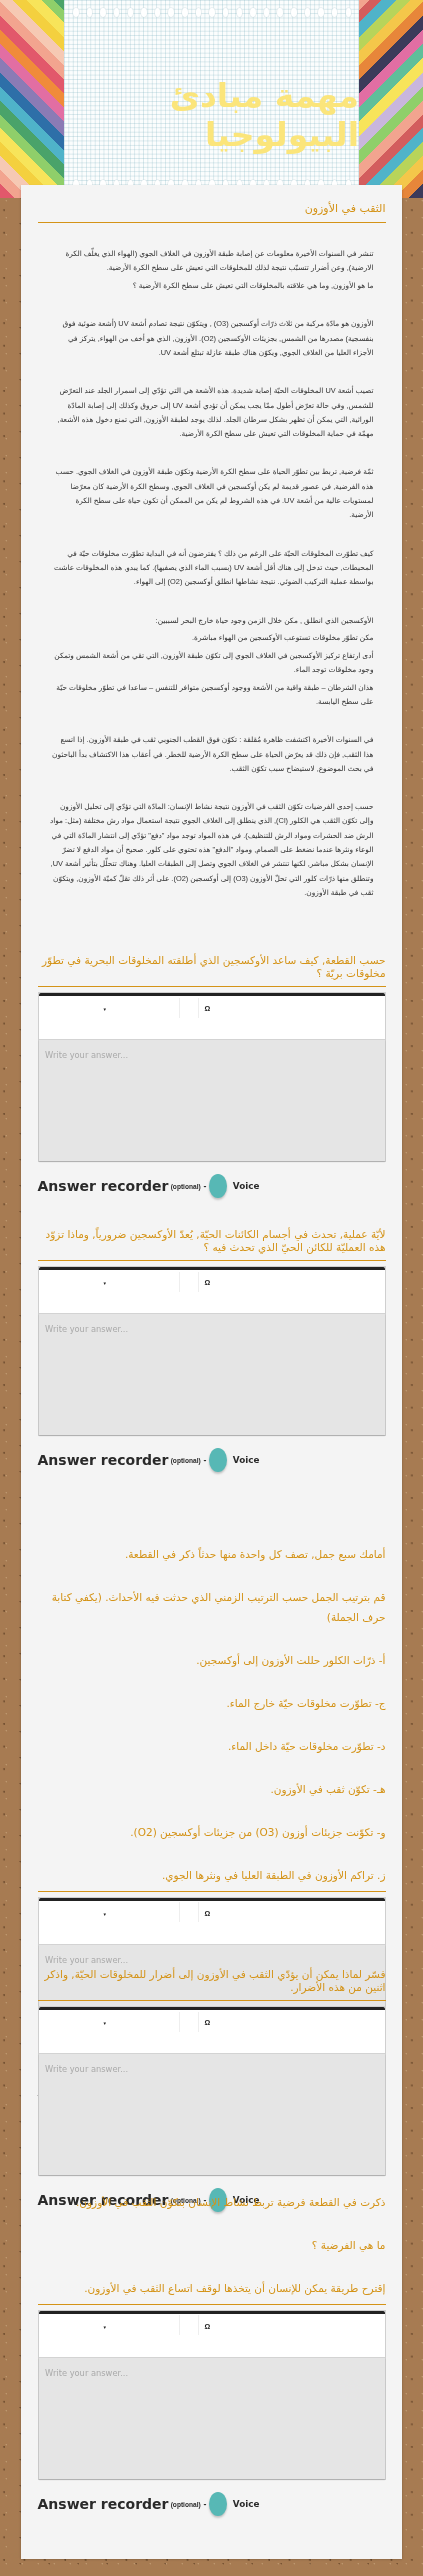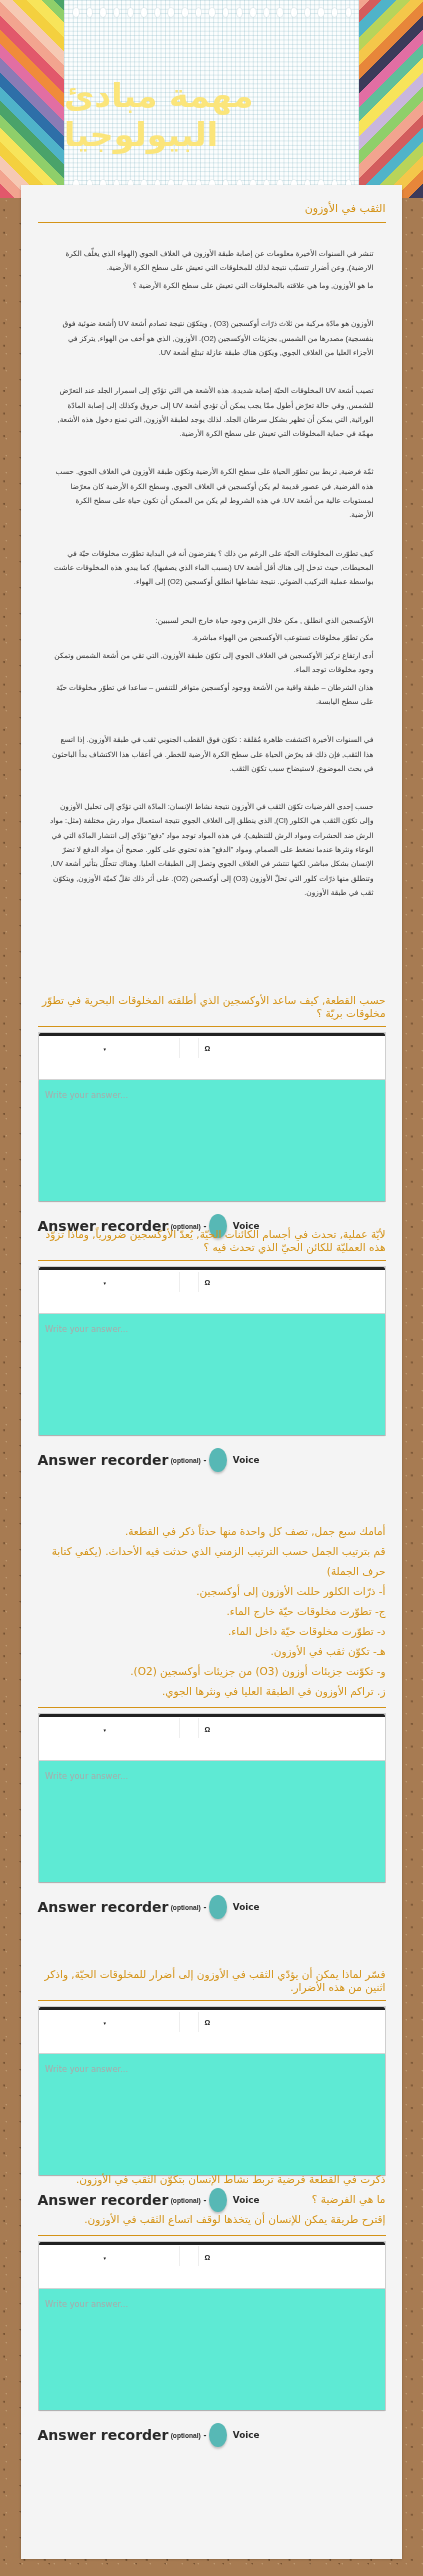--- a/index.html
+++ b/index.html
@@ -30,45 +30,45 @@
   .notebook{position:absolute;left:64px;top:0;width:295px;height:198px;
     background-color:#fbfdfd;
     background-image:
       linear-gradient(rgba(120,175,190,.28) 0.6px, transparent 0.6px),
       linear-gradient(90deg, rgba(120,175,190,.28) 0.6px, transparent 0.6px);
     background-size:4.4px 4.4px;
   }
   .holes{position:absolute;left:73px;width:278px;height:8.8px;display:flex;justify-content:space-between;}
   .holes span{width:5.5px;height:8.8px;border-radius:50%;background:#ffffff;box-shadow:0 0 0 0.6px rgba(200,215,220,.6);}
   .holes.top{top:8.3px;} .holes.bottom{top:180px;}
-  .app-title{position:absolute;left:64px;top:76px;width:295px;text-align:left;
+  .app-title{position:absolute;left:64px;top:76px;width:295px;text-align:right;
     font-size:33px;font-weight:bold;color:#fbe57b;direction:rtl;letter-spacing:0.6px;
     font-family:"DejaVu Sans", sans-serif;}
   
   .card{position:absolute;left:21px;top:185px;width:381px;height:2374px;background:#f4f4f4;
     box-shadow:0 1.1px 2.2px rgba(0,0,0,.25);}
   .inner{position:absolute;left:16.5px;width:348px;}
   .section-title{direction:rtl;text-align:right;color:#d49317;font-size:11px;
     font-family:"DejaVu Sans", sans-serif;padding-bottom:7.7px;border-bottom:0.6px solid #d49317;}
   .pblock{direction:rtl;text-align:right;color:#333;font-size:7.4px;line-height:14.3px;margin:12px;}
   .pblock p{margin:0 0 3.3px 0;}
   .question{direction:rtl;text-align:right;color:#d49317;font-size:10.5px;line-height:13.2px;
     font-family:"DejaVu Sans", sans-serif;padding-bottom:5.5px;border-bottom:0.6px solid #d49317;}
   .question p{margin:0;}
-  .question.list p{line-height:20px;}
+  .question.list p{line-height:20px;margin-top:23px;}
   
   .editor{margin-top:5.5px;border:0.6px solid #cfcfcf;background:#fff;}
   .toolbar{height:43px;border-top:3.3px solid #222;border-radius:1.7px 1.7px 0 0;position:relative;border-bottom:1.1px solid #d3d3d3;}
   .tb-caret{position:absolute;left:65px;top:10px;font-size:5px;color:#222;}
   .tb-sep1{position:absolute;left:140px;top:1.1px;width:0.6px;height:20px;background:#eee;}
   .tb-sep2{position:absolute;left:159px;top:1.1px;width:0.6px;height:20px;background:#eee;}
   .tb-omega{position:absolute;left:166px;top:7.7px;font-size:7.2px;font-weight:bold;color:#222;}
   textarea.answer{display:block;width:100%;box-sizing:border-box;height:121px;border:0;resize:none;
     padding:10px 6.6px;font-family:"DejaVu Sans", sans-serif;font-size:8.3px;color:#333;
-    background:#5eead4;box-shadow:0 1.1px 1.1px rgba(0,0,0,.18);outline:none;}
+    background:#e5e5e5;box-shadow:0 1.1px 1.1px rgba(0,0,0,.18);outline:none;}
   textarea.answer::placeholder{color:#aaa;}
   .recorder{display:flex;align-items:center;margin-top:12px;height:24px;}
   .rec-label{font-weight:bold;font-size:14px;color:#2a2a2a;font-family:"DejaVu Sans", sans-serif;text-align:center;}
   .rec-opt{font-size:6.6px;font-weight:bold;color:#2a2a2a;margin-left:2.2px;}
   .rec-dash{font-weight:bold;color:#2a2a2a;margin:0 2.8px;}
   .rec-btn{width:17.6px;height:24px;border-radius:50%;background:#57b8b5;border:0;
     box-shadow:0 1.7px 2.2px rgba(0,0,0,.22);cursor:pointer;}
   .rec-voice{font-weight:bold;font-size:8.8px;color:#2a2a2a;margin-left:6px;font-family:"DejaVu Sans", sans-serif;}
 </style>
 </head>
@@ -155,21 +155,21 @@
       <p>هذان الشرطان – طبقة واقية من الأشعة ووجود أوكسجين متوافر للتنفس – ساعدا في تطوّر مخلوقات حيّة على سطح اليابسة.</p>
     </div>
     <div class="pblock" style="margin-top:24px;">
       <p>في السنوات الأخيرة اكتشفت ظاهرة مُقلقة : تكوّن فوق القطب الجنوبي ثقب في طبقة الأوزون. إذا اتسع هذا الثقب, فإن ذلك قد يعرّض الحياة على سطح الكرة الأرضية للخطر. في أعقاب هذا الاكتشاف بدأ الباحثون في بحث الموضوع, لاستيضاح سبب تكوّن الثقب.</p>
     </div>
     <div class="pblock" style="margin-top:24px;">
       <p>حسب إحدى الفرضيات تكوّن الثقب في الأوزون نتيجة نشاط الإنسان: المادّة التي تؤدّي إلى تحليل الأوزون وإلى تكوّن الثقب هي الكلور (Cl), الذي ينطلق إلى الغلاف الجوي نتيجة استعمال مواد رش مختلفة (مثل: مواد الرش ضد الحشرات ومواد الرش للتنظيف). في هذه المواد توجد مواد "دفع" تؤدّي إلى انتشار المادّة التي في الوعاء ونثرها عندما نضغط على الصمام, ومواد "الدفع" هذه تحتوي على كلور. صحيح أن مواد الدفع لا تضرّ الإنسان بشكل مباشر, لكنها تنتشر في الغلاف الجوي وتصل إلى الطبقات العليا. وهناك تتحلّل بتأثير أشعة UV, وتنطلق منها ذرّات كلور التي تحلّ الأوزون (O3) إلى أوكسجين (O2). على أثر ذلك تقلّ كميّة الأوزون, ويتكوّن ثقب في طبقة الأوزون.</p>
     </div>
   </div>
 
-  <div class="inner" style="top:769px;margin-top:40px;">
+  <div class="inner" style="top:769px;">
     <div class="question">
       <p>حسب القطعة, كيف ساعد الأوكسجين الذي أطلقته المخلوقات البحرية في تطوّر مخلوقات بريّة ؟</p>
     </div>
     <div class="editor">
       <div class="toolbar">
         <span class="tb-caret">▾</span>
         <span class="tb-sep1"></span>
         <span class="tb-sep2"></span>
         <span class="tb-omega">Ω</span>
       </div>

